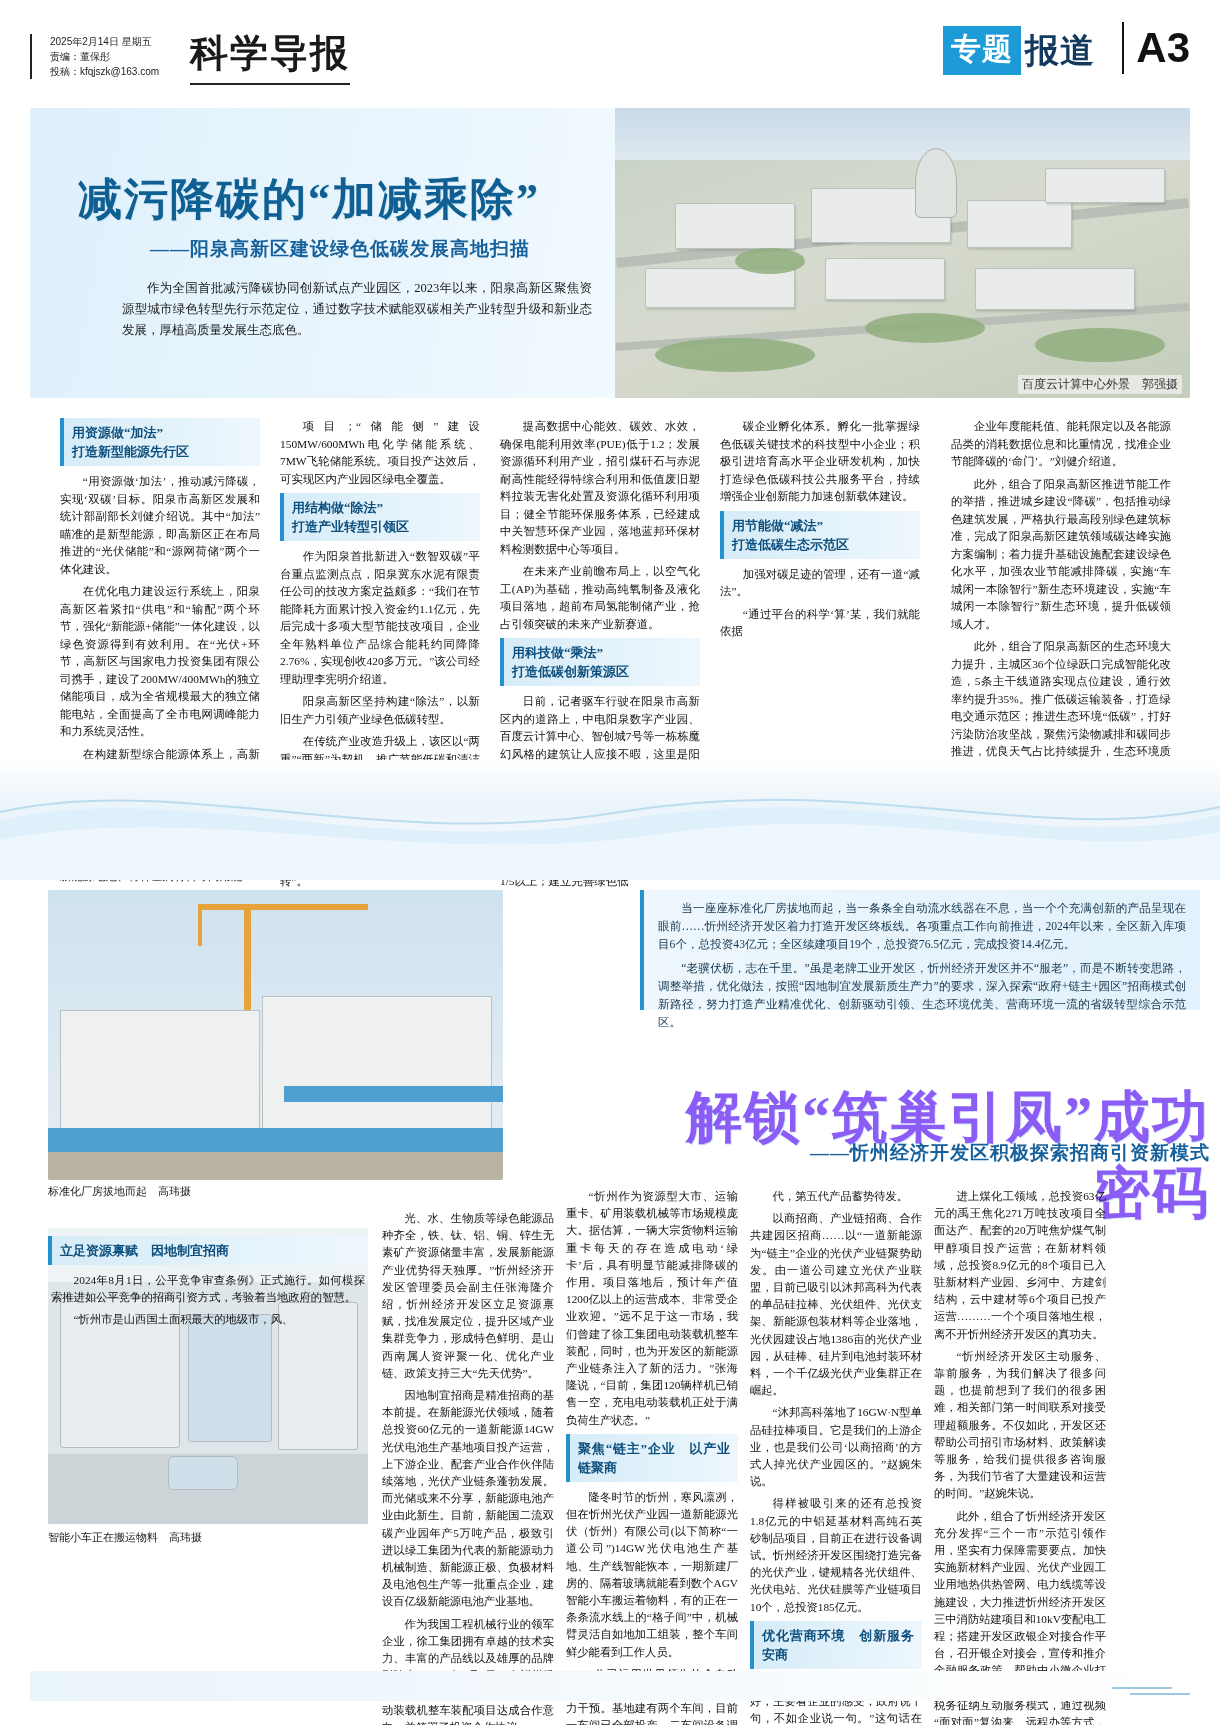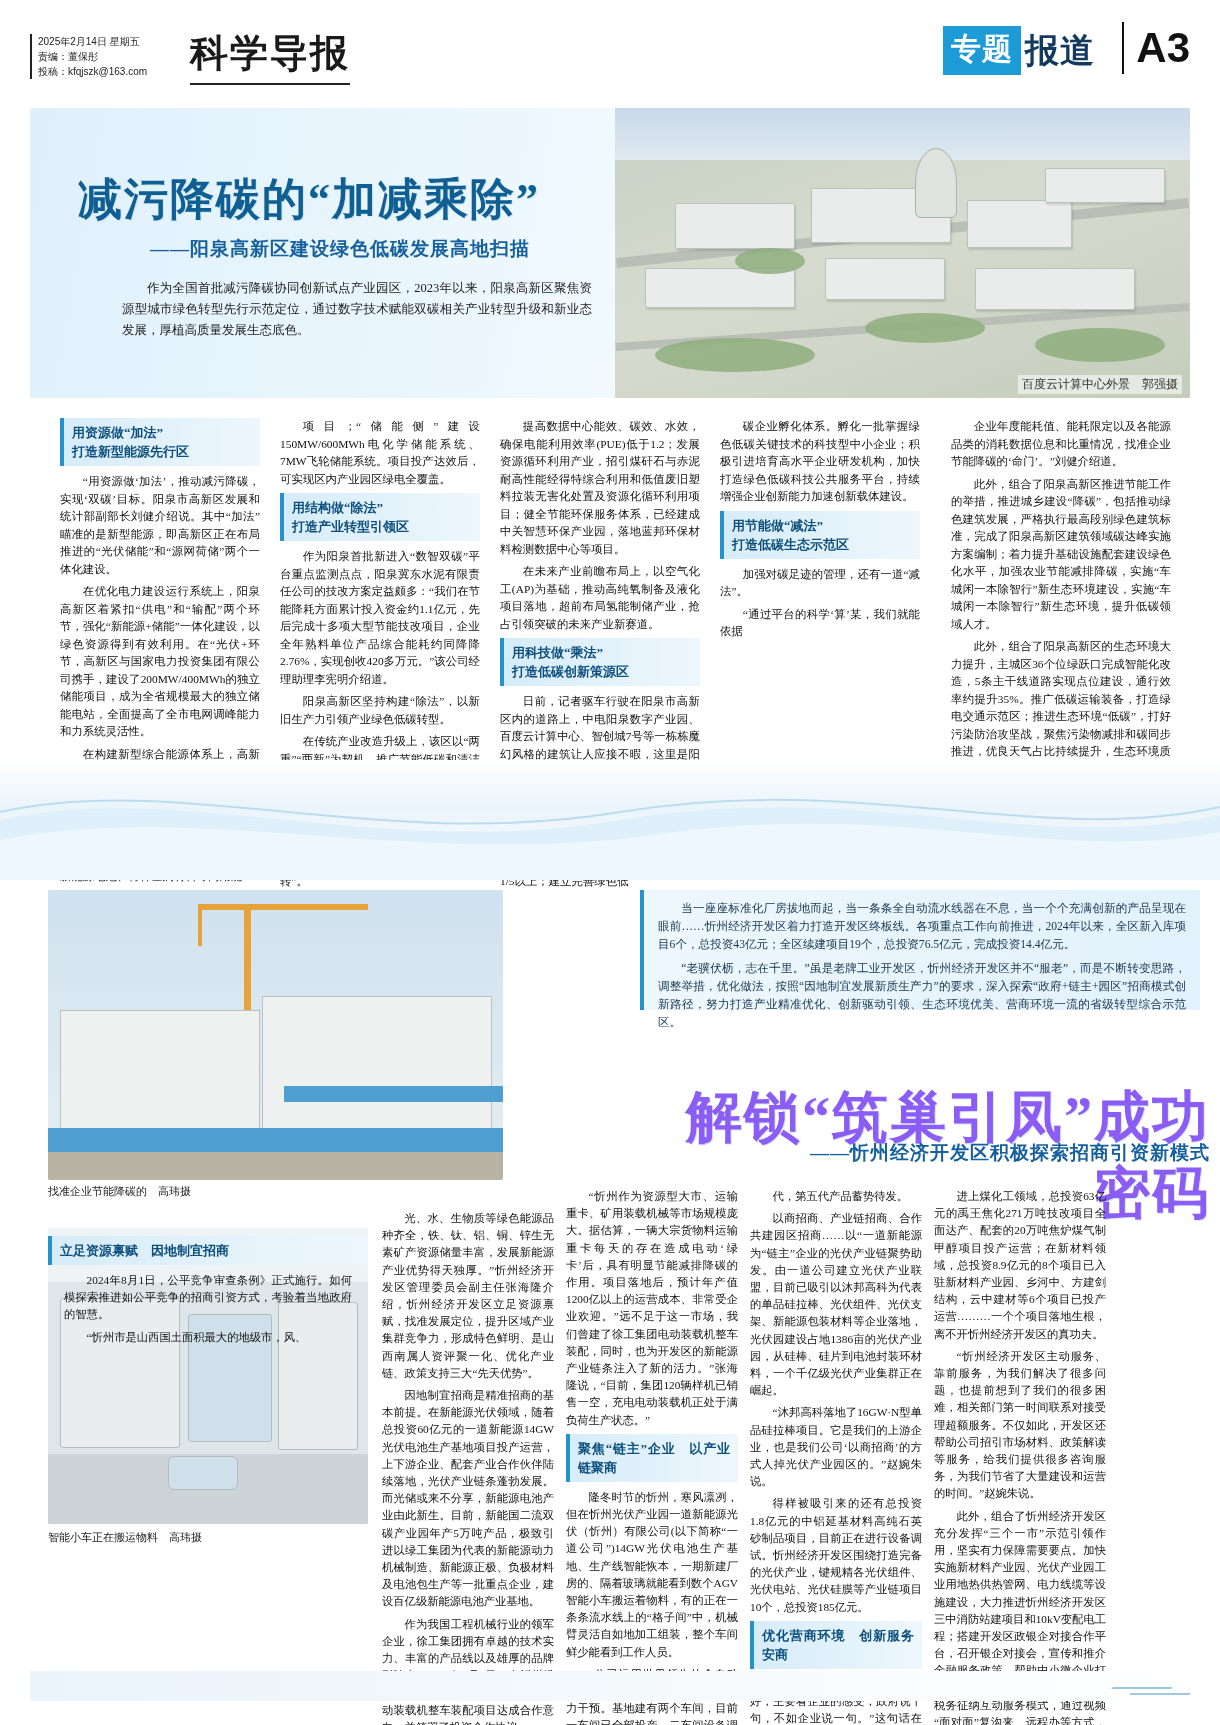--- a/index.html
+++ b/index.html
@@ -17,21 +17,21 @@
   
   .masthead {
     position:absolute; left:30px; top:28px; width:1160px; height:60px;
   }
   .pub-info {
     position:absolute; left:0; top:6px; width:120px;
     font-family:"Liberation Sans", sans-serif;
     font-size:10px; line-height:15px; color:#222;
     border-left:2px solid #222; padding-left:6px;
   }
-  .pub-info div { white-space:nowrap; }
+  .pub-info div { white-space:nowrap;margin-left:12px; }
   .paper-name {
     position:absolute; left:160px; top:0px;
     font-family:"Liberation Serif", serif;
     font-weight:bold; font-size:38px; letter-spacing:2px;
     color:#1a1a1a;
   }
   .paper-name .rule {
     width:160px; height:2px; background:#222; margin-top:4px;
   }
   .section-tag {
@@ -177,21 +177,21 @@
 
   .cols2 { position:absolute; left:0; top:330px; width:1160px; }
   .d1 { position:absolute; left:352px; top:0px; width:172px; }
   .d2 { position:absolute; left:536px; top:-22px; width:172px; }
   .d3 { position:absolute; left:720px; top:-22px; width:172px; }
   .d4 { position:absolute; left:904px; top:-22px; width:172px; }
   .colx { font-size:11.3px; line-height:17.2px; text-align:justify; }
   .colx p { margin:0 0 5px; text-indent:2em; }
 
   .leftcol2 { position:absolute; left:18px; top:356px; width:320px; font-size:11.3px; line-height:17.2px; text-align:justify; }
-  .leftcol2 p { margin:0 16px 5px; text-indent:2em;font-family:Liberation Serif, serif; }
+  .leftcol2 p { margin:0 3px 5px; text-indent:2em;font-family:Liberation Serif, serif; }
 
   .footer-rule {
     position:absolute; left:30px; bottom:24px; width:1160px; height:30px;
     background:linear-gradient(90deg,#eaf4fb,#ffffff);
   }
   .footer-rule .bar { position:absolute; right:0; bottom:6px; width:60px; height:2px; background:#9fc9e2; transform:skewX(-35deg); }
   .footer-rule .bar2 { position:absolute; right:18px; bottom:12px; width:60px; height:2px; background:#9fc9e2; transform:skewX(-35deg); }
 
   .topstrip { position:absolute; left:0; top:0; width:1220px; height:14px; background:#fff; }
 </style>
@@ -296,21 +296,21 @@
       <div class="sky2"></div>
       <div class="crane" style="left:150px;top:14px;width:170px;height:6px"></div>
       <div class="crane" style="left:196px;top:14px;width:7px;height:150px"></div>
       <div class="crane" style="left:150px;top:20px;width:4px;height:36px"></div>
       <div class="bld" style="left:12px;top:120px;width:200px;height:120px"></div>
       <div class="bld" style="left:214px;top:106px;width:230px;height:134px"></div>
       <div class="roof" style="left:0;top:238px;width:455px;height:26px"></div>
       <div class="roof" style="left:236px;top:196px;width:220px;height:16px"></div>
       <div class="grnd2"></div>
     </div>
-    <div class="cap cap2">找准企业节能降碳的　高玮摄</div>
+    <div class="cap cap2">标准化厂房拔地而起　高玮摄</div>
 
     <div class="hero2-photo2">
       <div class="ceil"></div>
       <div class="fl"></div>
       <div class="mach" style="left:12px;top:70px;width:120px;height:150px"></div>
       <div class="mach blue" style="left:140px;top:86px;width:84px;height:128px"></div>
       <div class="mach" style="left:230px;top:74px;width:80px;height:148px"></div>
       <div class="mach blue" style="left:120px;top:228px;width:70px;height:34px;border-radius:6px"></div>
     </div>
     <div class="cap cap3">智能小车正在搬运物料　高玮摄</div>

